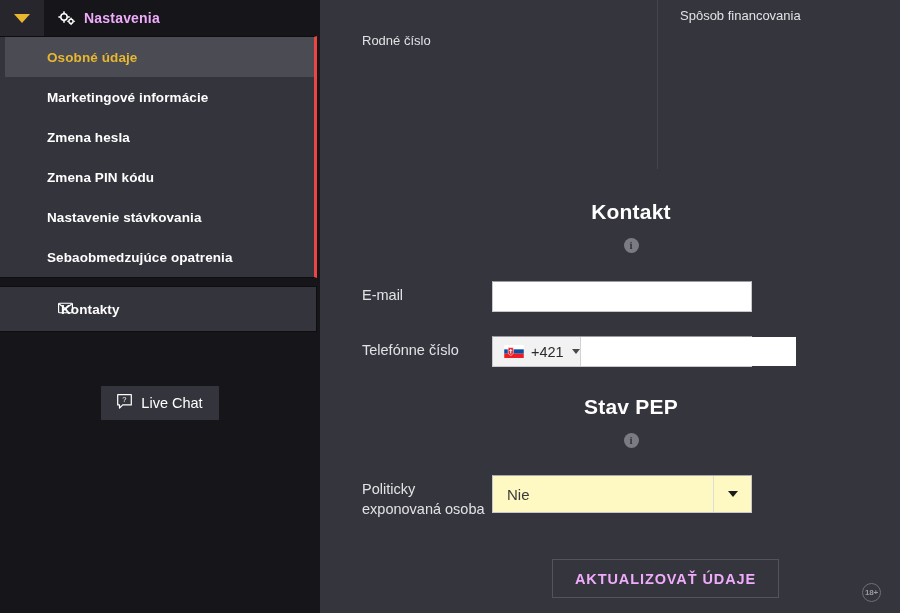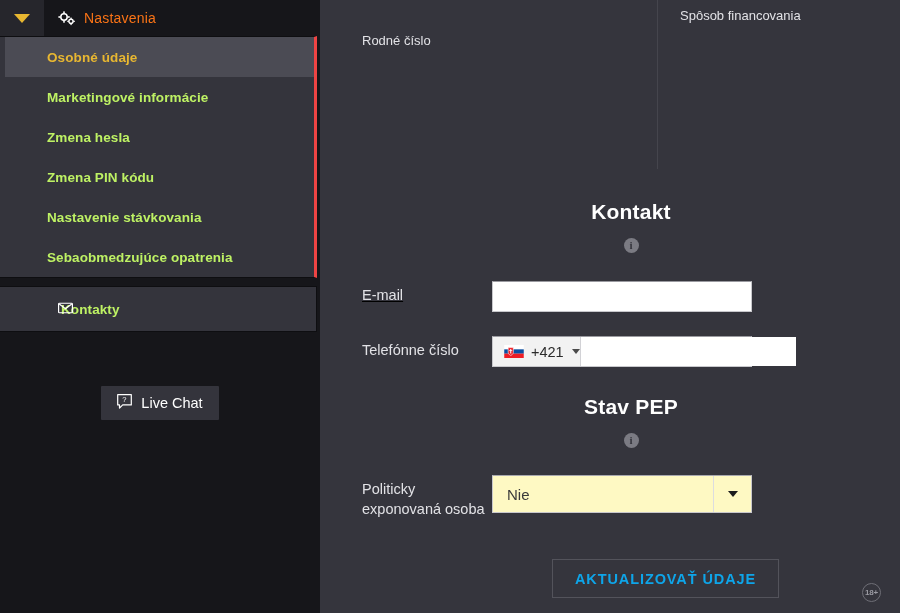--- a/index.html
+++ b/index.html
@@ -57,41 +57,41 @@
   .sidebar-title-wrap {
     display: flex;
     align-items: center;
     padding-left: 14px;
     gap: 9px;
   }
 
   .gear-icon { display: block; }
 
   .sidebar-title {
-    color: #f97316;
+    color: #f0abfc;
     font-size: 14px;
-    font-weight: normal;
+    font-weight: bold;
     letter-spacing: 0.2px;
   }
 
   .menu-panel {
     background: #34343c;
     border-top: 1px solid #0e0e11;
     border-bottom: 1px solid #0e0e11;
     border-right: 3px solid #ef4444;
     width: 317px;
     padding-left: 5px;
   }
 
   .menu-item {
     height: 40px;
     display: flex;
     align-items: center;
     padding-left: 42px;
-    color: #bef264;
+    color: #ffffff;
     font-size: 13.5px;
     font-weight: bold;
     cursor: pointer;
     letter-spacing: 0.1px;
     background: #34343c;
   }
 
   .menu-item.active {
     background: #4b4b54;
     color: #e8b731;
@@ -332,21 +332,21 @@
 
   .submit-row {
     display: flex;
     justify-content: flex-start;
     padding-left: 232px;
   }
 
   .submit-btn {
     background: transparent;
     border: 1px solid #53535b;
-    color: #0ea5e9;
+    color: #f0abfc;
     font-size: 14.5px;
     font-weight: bold;
     letter-spacing: 0.9px;
     font-family: "Liberation Sans", sans-serif;
     height: 39px;
     padding: 0 22px;
     cursor: pointer;
   }
 
   .age-badge {
@@ -461,21 +461,21 @@
         <div class="field-caption">Spôsob financovania</div>
       </div>
     </div>
 
     <section class="section" style="margin-top:30px;">
       <div class="section-head">
         <h2 class="section-title">Kontakt</h2>
         <span class="info-icon">i</span>
       </div>
 
-      <div class="form-row" style="margin-top:28px;text-decoration:underline;">
+      <div class="form-row" style="margin-top:28px;">
         <div class="form-label">E-mail</div>
         <input class="text-input" type="text" value="" placeholder="" style="">
       </div>
 
       <div class="form-row" style="margin-top:24px;">
         <div class="form-label">Telefónne číslo</div>
         <div class="phone-wrap">
           <div class="country-select">
             <span>
               <svg class="flag-sk" viewBox="0 0 30 20">

